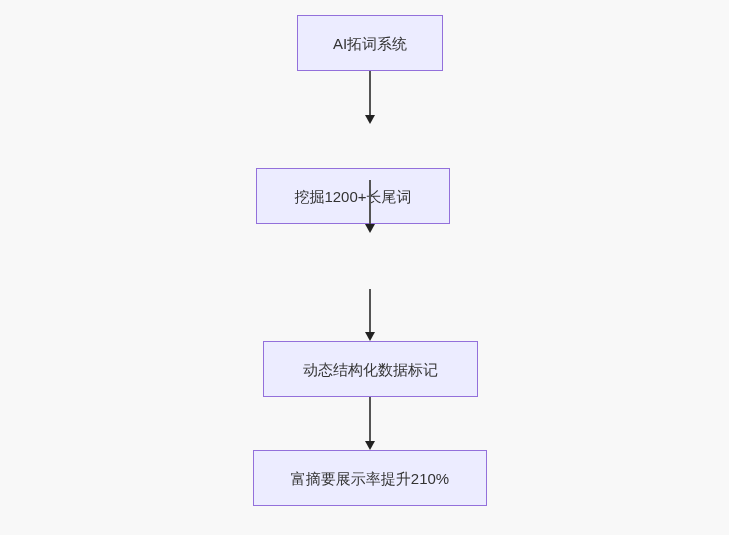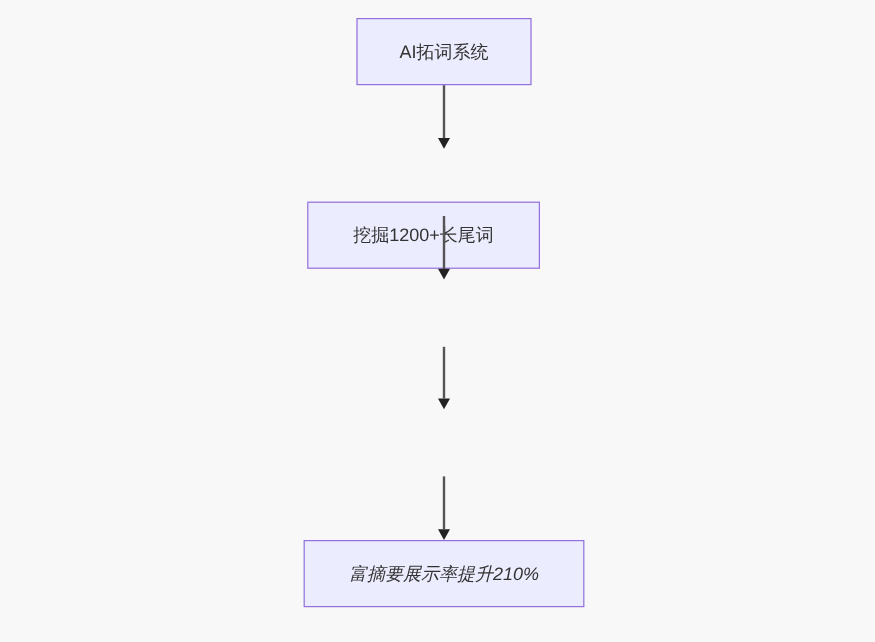--- a/index.html
+++ b/index.html
@@ -32,21 +32,21 @@
     align-items:center;
     justify-content:center;
     font-size:15px;
     line-height:1;
     white-space:nowrap;
   }
   .node-1{left:297px;top:15px;width:146px;height:56px;}
   .node-2{left:256px;top:124px;width:194px;height:56px;margin-top:44px;}
   .node-3{left:260px;top:233px;width:222px;height:56px;}
   .node-4{left:263px;top:341px;width:215px;height:56px;}
-  .node-5{left:253px;top:450px;width:234px;height:56px;font-style:italic;}
+  .node-5{left:253px;top:450px;width:234px;height:56px;}
   .arrow{
     position:absolute;
     left:369px;
     width:2px;
   }
   .arrow .arrow-line{
     position:absolute;
     left:0;
     top:0;
     width:2px;
@@ -94,20 +94,23 @@
     <div class="arrow-line"></div>
     <div class="arrow-head"></div>
   </div>
 
 
   <div class="arrow arrow-3">
     <div class="arrow-line"></div>
     <div class="arrow-head"></div>
   </div>
 
+  <div class="node node-4">
+    <span>动态结构化数据标记</span>
+  </div>
 
   <div class="arrow arrow-4">
     <div class="arrow-line"></div>
     <div class="arrow-head"></div>
   </div>
 
   <div class="node node-5">
     <span>富摘要展示率提升210%</span>
   </div>
 

